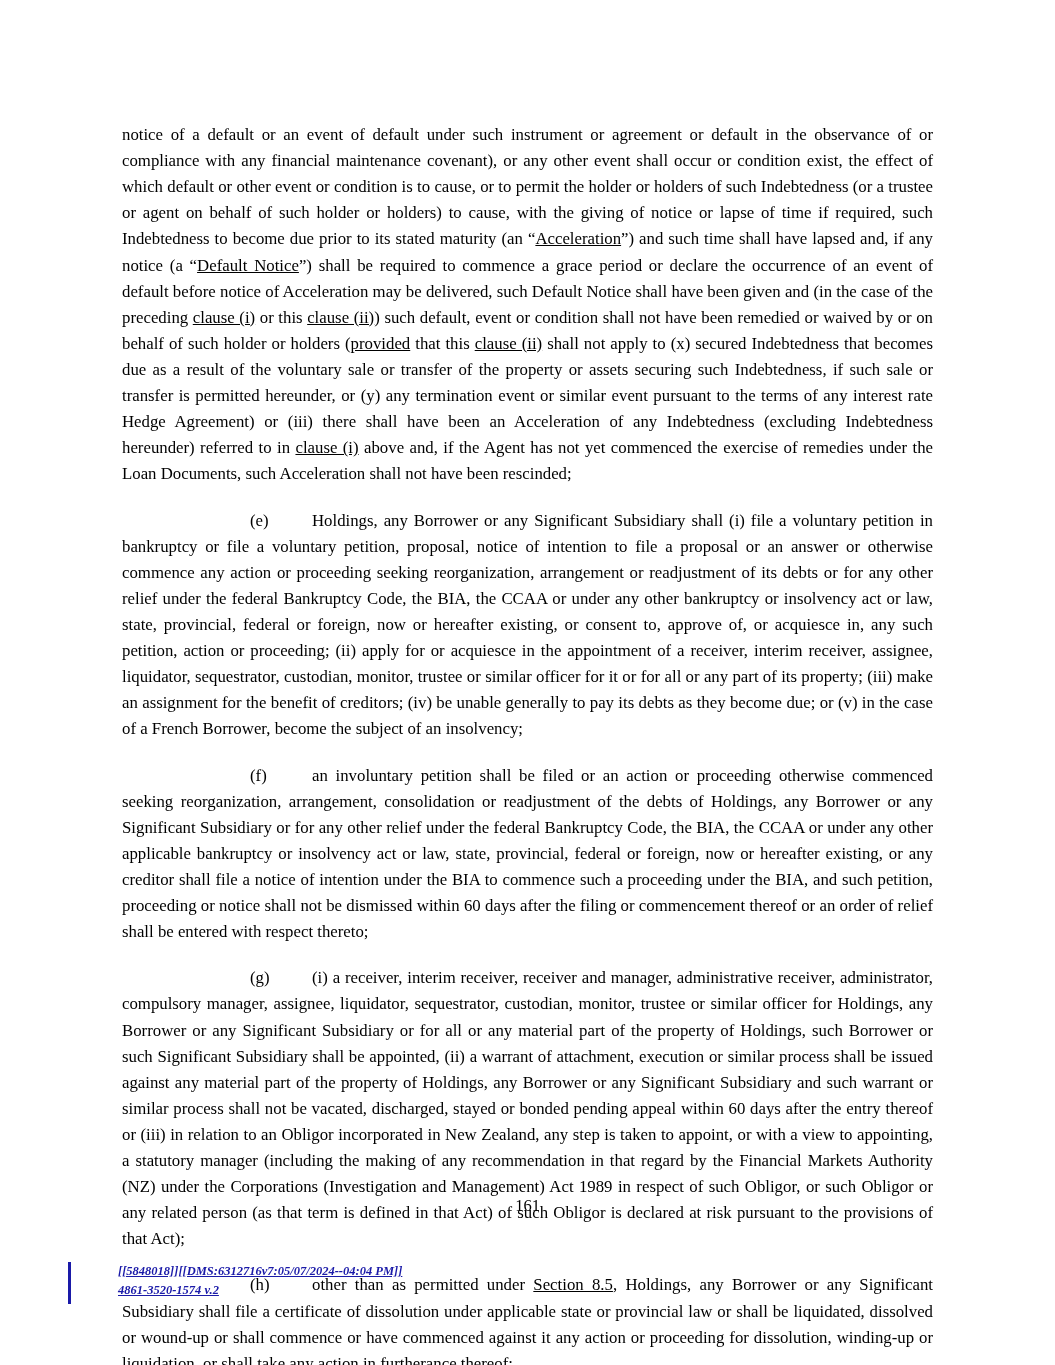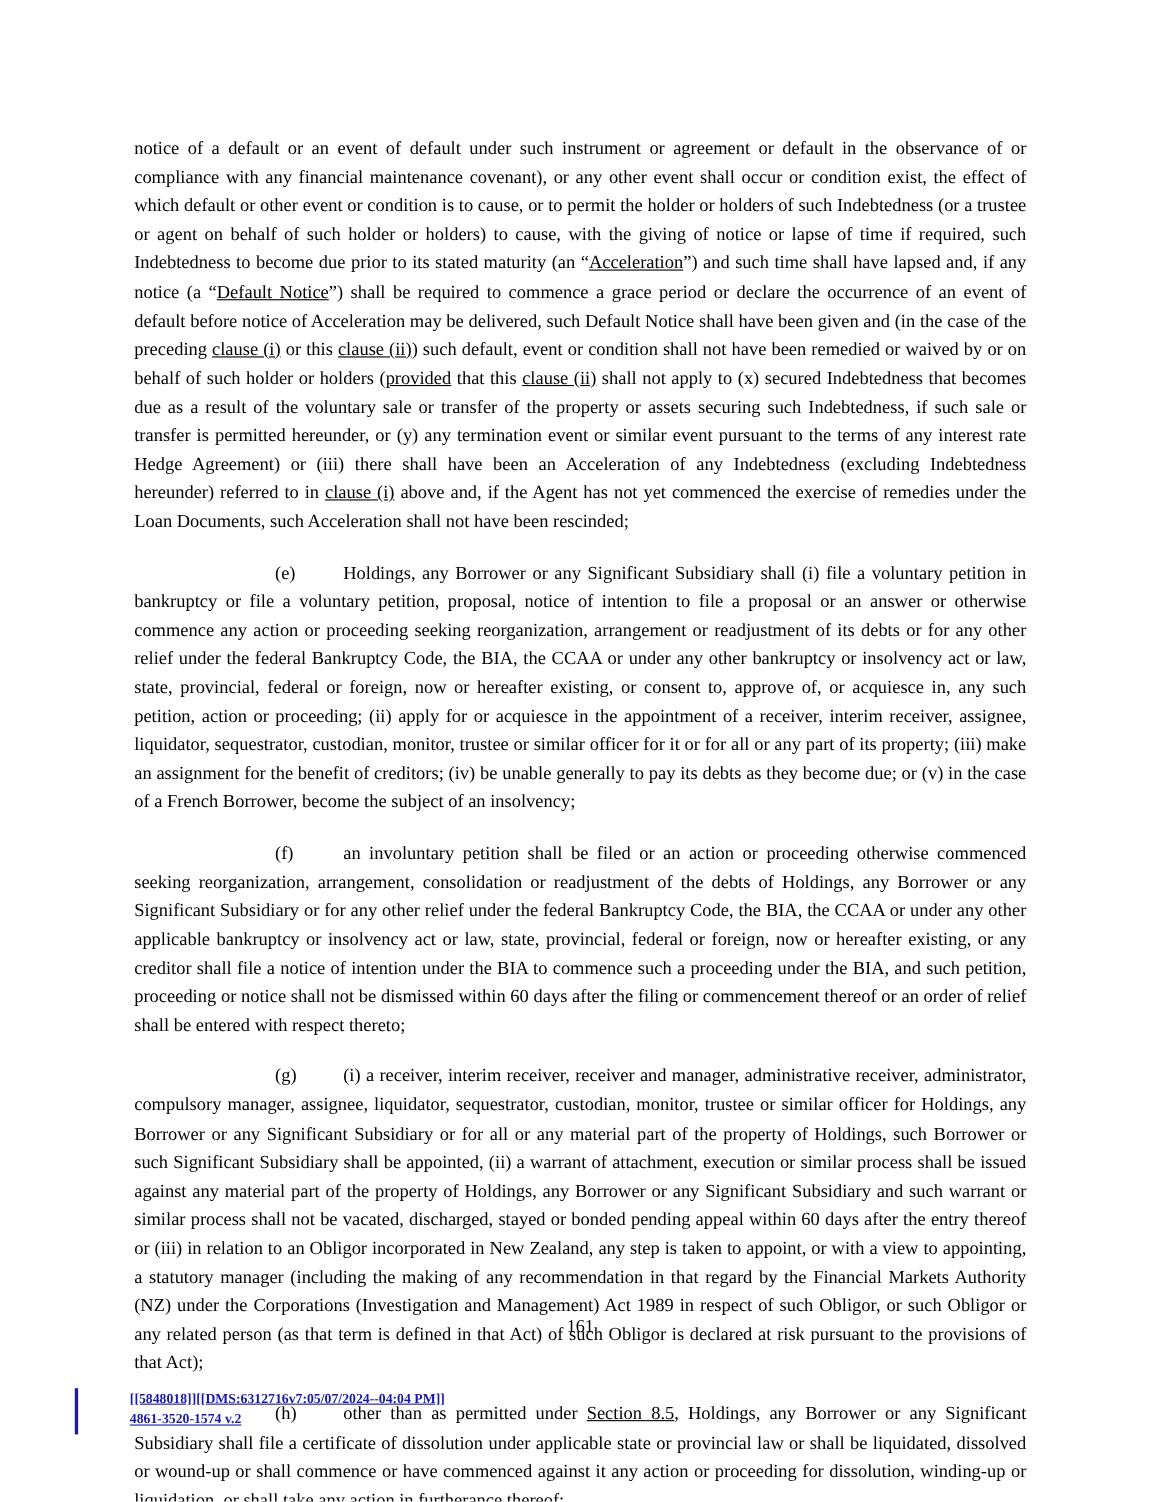--- a/index.html
+++ b/index.html
@@ -70,20 +70,21 @@
     background: #1a1aa8;
     margin-right: 47px;
     flex: 0 0 auto;
   }
   .footer-lines {
     font-family: "Liberation Serif", "DejaVu Serif", serif;
     font-size: 12.5px;
     font-weight: bold;
     color: #1a1aa8;
     line-height: 1.5;
+    font-style: italic;
   }
   .footer-lines div {
     text-decoration: underline;
     white-space: nowrap;
   }
 </style>
 </head>
 <body>
 
 <div class="page">

